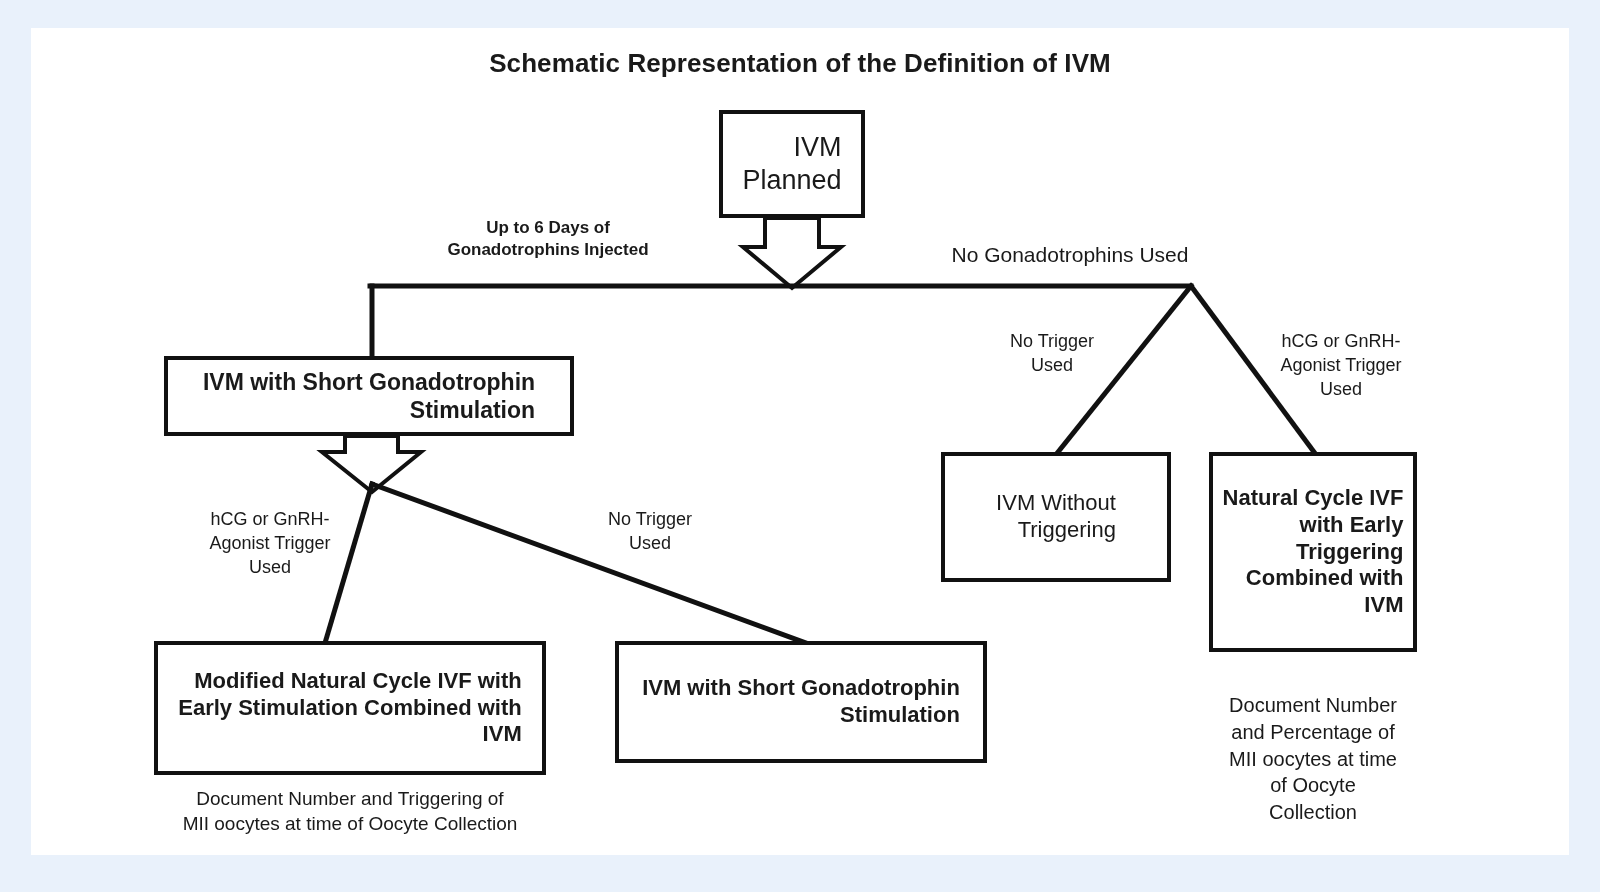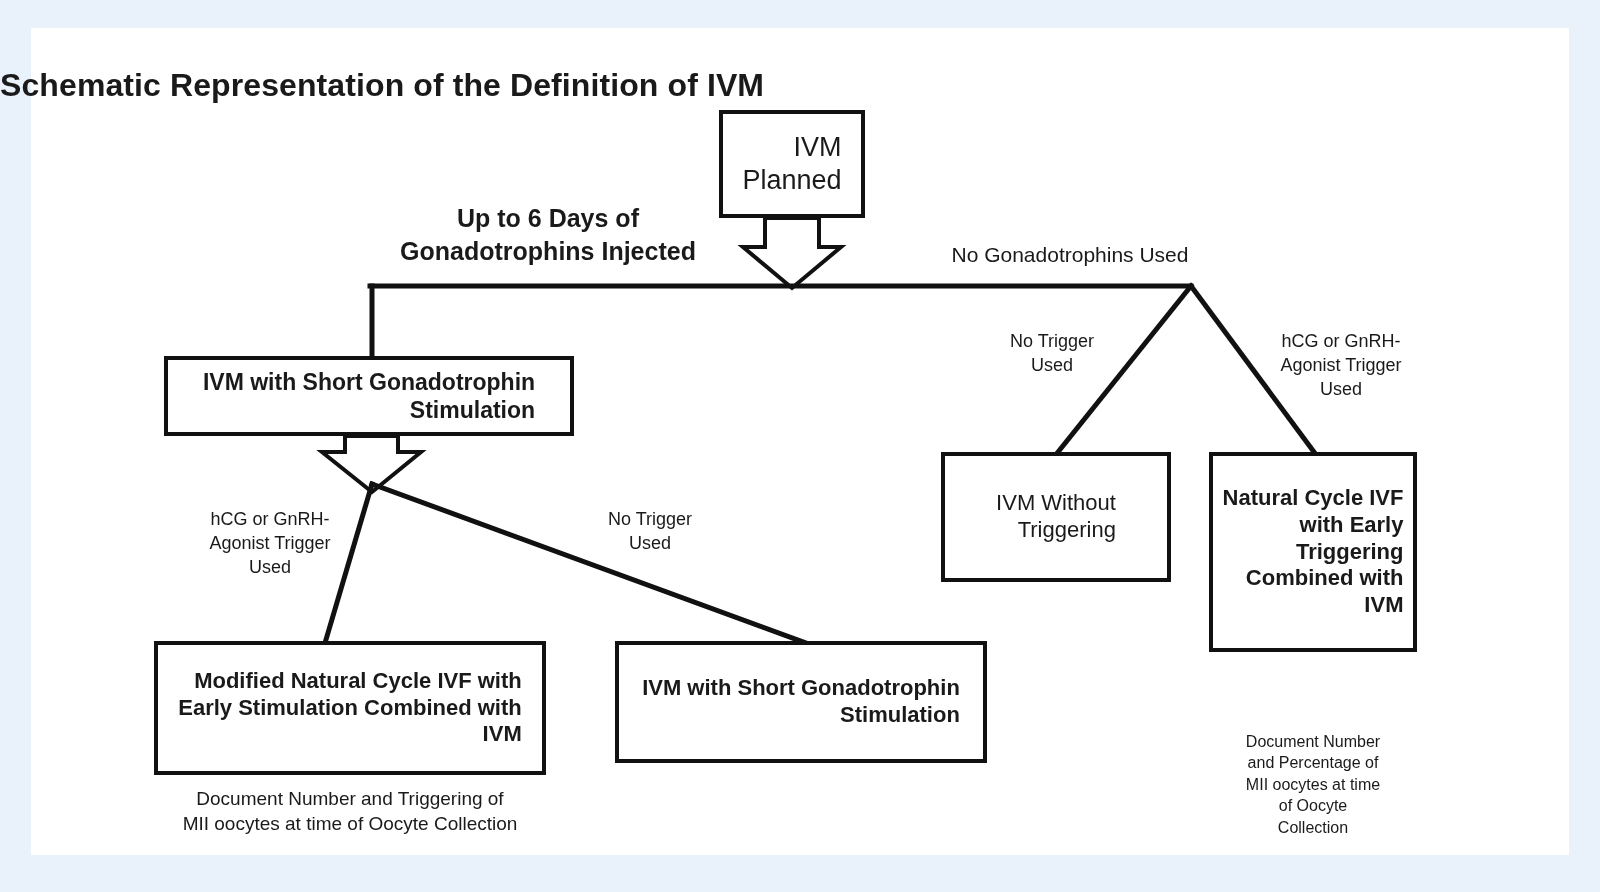--- a/index.html
+++ b/index.html
@@ -58,47 +58,46 @@
     text-align: center;
     color: #1a1a1a;
     line-height: 1.34;
     white-space: pre-line;
   }
   #title {
     position: absolute;
     left: 0;
     top: 48px;
     width: 1600px;
-    text-align: left;
-    font-size: 32px;
+    text-align: center;
+    font-size: 26px;
     font-weight: 600;
     color: #1a1a1a;
     letter-spacing: 0.1px;
-    margin-top: 19px;
   }
 
   
   #node-ivm-planned      { left: 719px;  top: 110px; width: 146px; height: 108px; font-size: 27px; }
   #node-short-stim-top   { left: 164px;  top: 356px; width: 410px; height: 80px;  font-size: 23px; }
   #node-modified-nc-ivf  { left: 154px;  top: 641px; width: 392px; height: 134px; font-size: 22px; }
   #node-short-stim-bot   { left: 615px;  top: 641px; width: 372px; height: 122px; font-size: 22px; }
   #node-ivm-no-trigger   { left: 941px;  top: 452px; width: 230px; height: 130px; font-size: 22px; }
   #node-natural-cycle    { left: 1209px; top: 452px; width: 208px; height: 200px; font-size: 22px; }
 
   
-  #lbl-gonadotrophins    { left: 398px;  top: 202px; width: 300px; font-size: 25px; }
+  #lbl-gonadotrophins    { left: 398px;  top: 217px; width: 300px; font-size: 17px; }
   #lbl-no-gonadotrophins { left: 900px;  top: 241px; width: 340px; font-size: 21px; }
   #lbl-left-trigger      { left: 176px;  top: 508px; width: 188px; font-size: 18px; }
   #lbl-left-no-trigger   { left: 556px;  top: 508px; width: 188px; font-size: 18px; }
   #lbl-right-no-trigger  { left: 972px;  top: 330px; width: 160px; font-size: 18px; }
   #lbl-right-trigger     { left: 1253px; top: 330px; width: 176px; font-size: 18px; }
 
   
   #cap-left  { left: 148px;  top: 786px; width: 404px; font-size: 19px; }
-  #cap-right { left: 1207px; top: 731px; width: 212px; font-size: 16px; text-align: center; }
+  #cap-right { left: 1207px; top: 692px; width: 212px; font-size: 20px; text-align: center; }
 </style>
 </head>
 <body>
 
 <div id="stage">
 
   <div id="panel"></div>
 
   <svg id="svg-layer" viewBox="0 0 1600 892" xmlns="http://www.w3.org/2000/svg">
 

